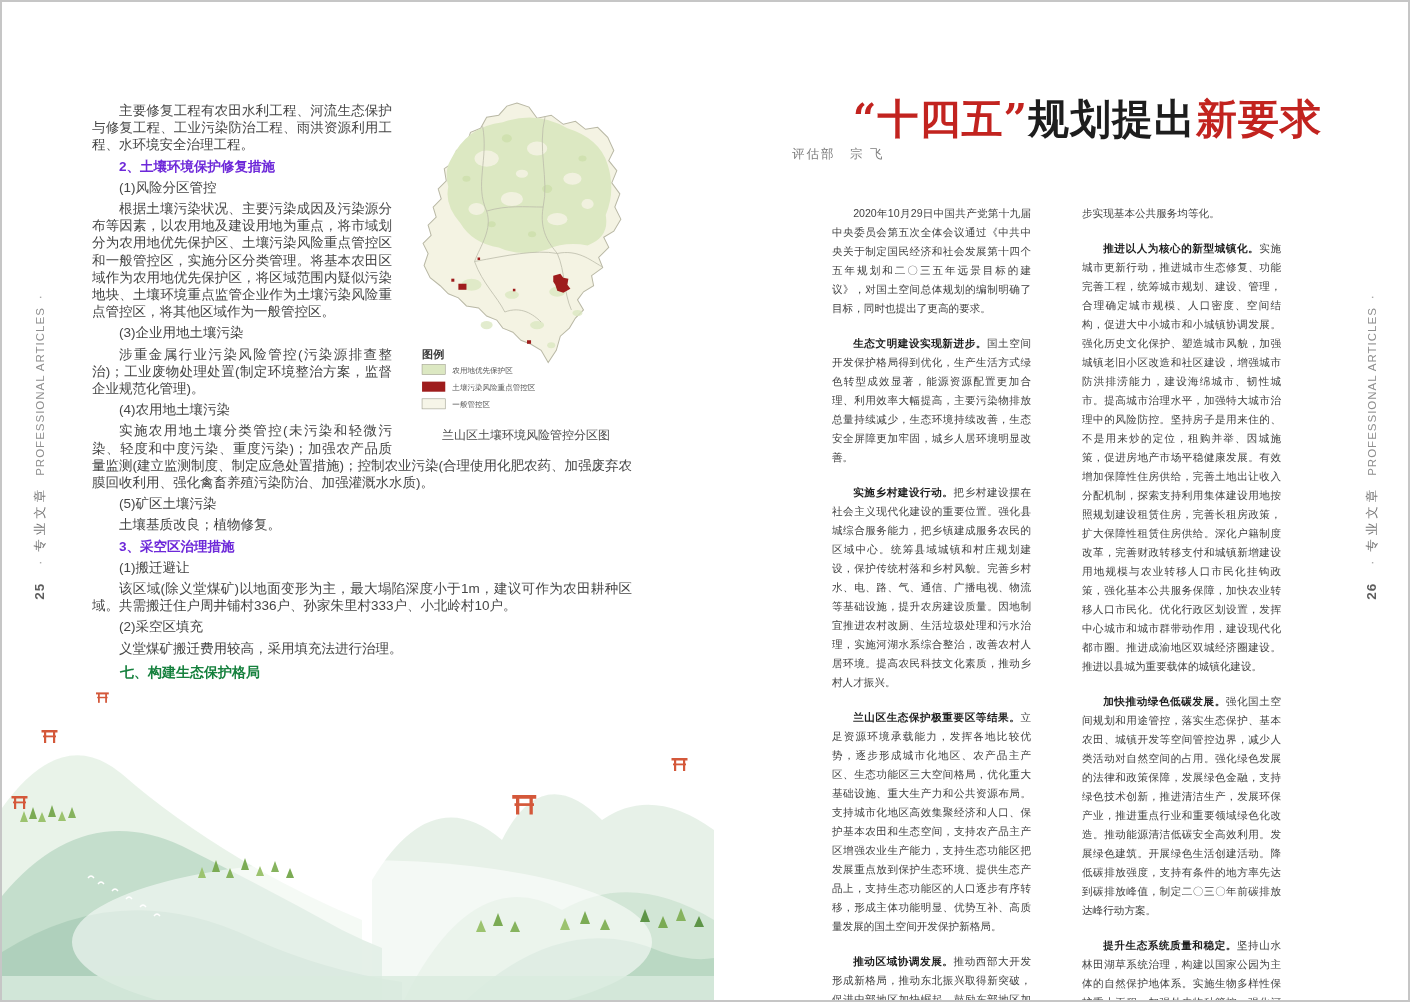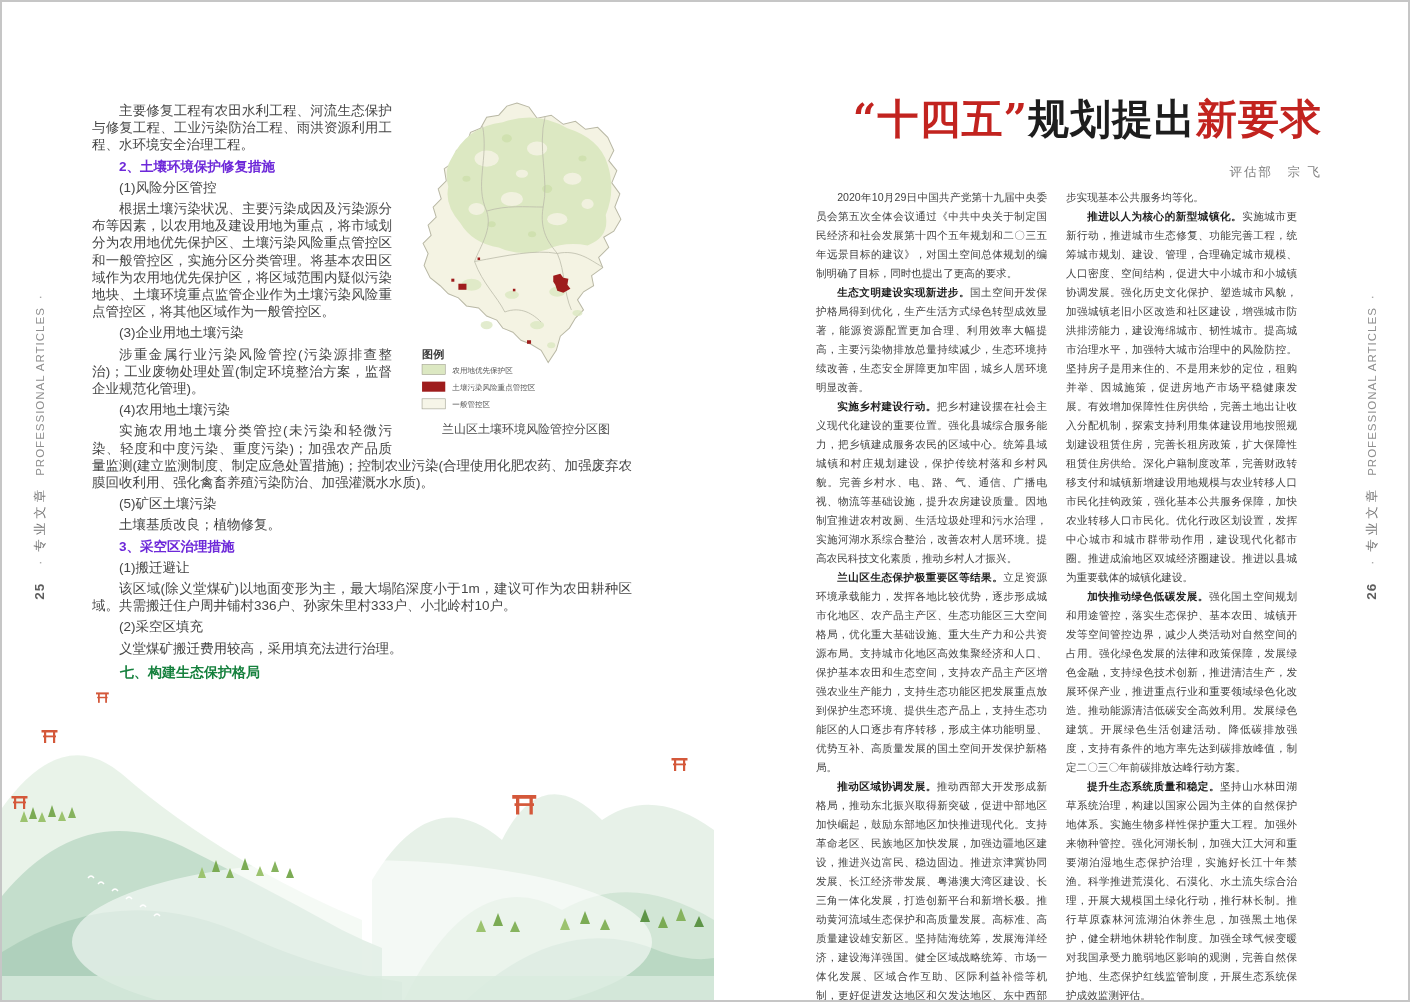--- a/index.html
+++ b/index.html
@@ -18,34 +18,34 @@
   #margin-right{left:1205px;top:432px;}
   
   .left-content{position:absolute;left:86px;top:96px;width:548px;z-index:2;
     font-size:13.5px;line-height:17.2px;color:#454545;text-align:justify;}
   .left-content p{margin:4px;text-indent:2em;}
   .left-content p.h2{font-weight:bold;color:#6d28d9;}
   .left-content p.hred{font-weight:bold;color:#15803d;font-size:14px;line-height:22px;}
   
   .map-float{float:right;width:220px;margin:0 0 6px 24px;}
   .map-float svg{display:block;width:220px;height:321px;}
-  .map-caption{font-size:12px;color:#4a4a4a;text-align:center;margin-top:2px;text-indent:0;}
+  .map-caption{font-size:12px;color:#4a4a4a;text-align:center;margin-top:8px;text-indent:0;}
   
   .rp-title{position:absolute;left:790px;top:90px;width:530px;text-align:right;
     font-family:"DejaVu Serif","Liberation Serif",serif;font-weight:900;
     font-size:41px;letter-spacing:1px;z-index:3;white-space:nowrap;}
   .rp-title .t-red{color:#c2231f;}
   .rp-title .t-black{color:#1d1d1d;}
-  .rp-byline{position:absolute;left:790px;top:162px;width:530px;text-align:right;
+  .rp-byline{position:absolute;left:790px;top:144px;width:530px;text-align:left;
     color:#7d7d7d;font-size:12.5px;letter-spacing:2px;z-index:3;}
   .rp-col{position:absolute;top:186px;width:231px;font-size:10.6px;line-height:19px;
     color:#424242;text-align:justify;z-index:3;}
   #rp-col1{left:814px;}
   #rp-col2{left:1064px;}
-  .rp-col p{margin:0;text-indent:2em;}
+  .rp-col p{margin:16px;text-indent:2em;}
   .rp-col p.cont{text-indent:0;}
   .rp-col b.lead{color:#1f1f1f;}
   
   .illustration{position:absolute;left:0;top:688px;width:712px;height:314px;z-index:1;}
   .illustration svg{display:block;width:712px;height:314px;}
 </style>
 </head>
 <body>
 
 <div class="canvas">

